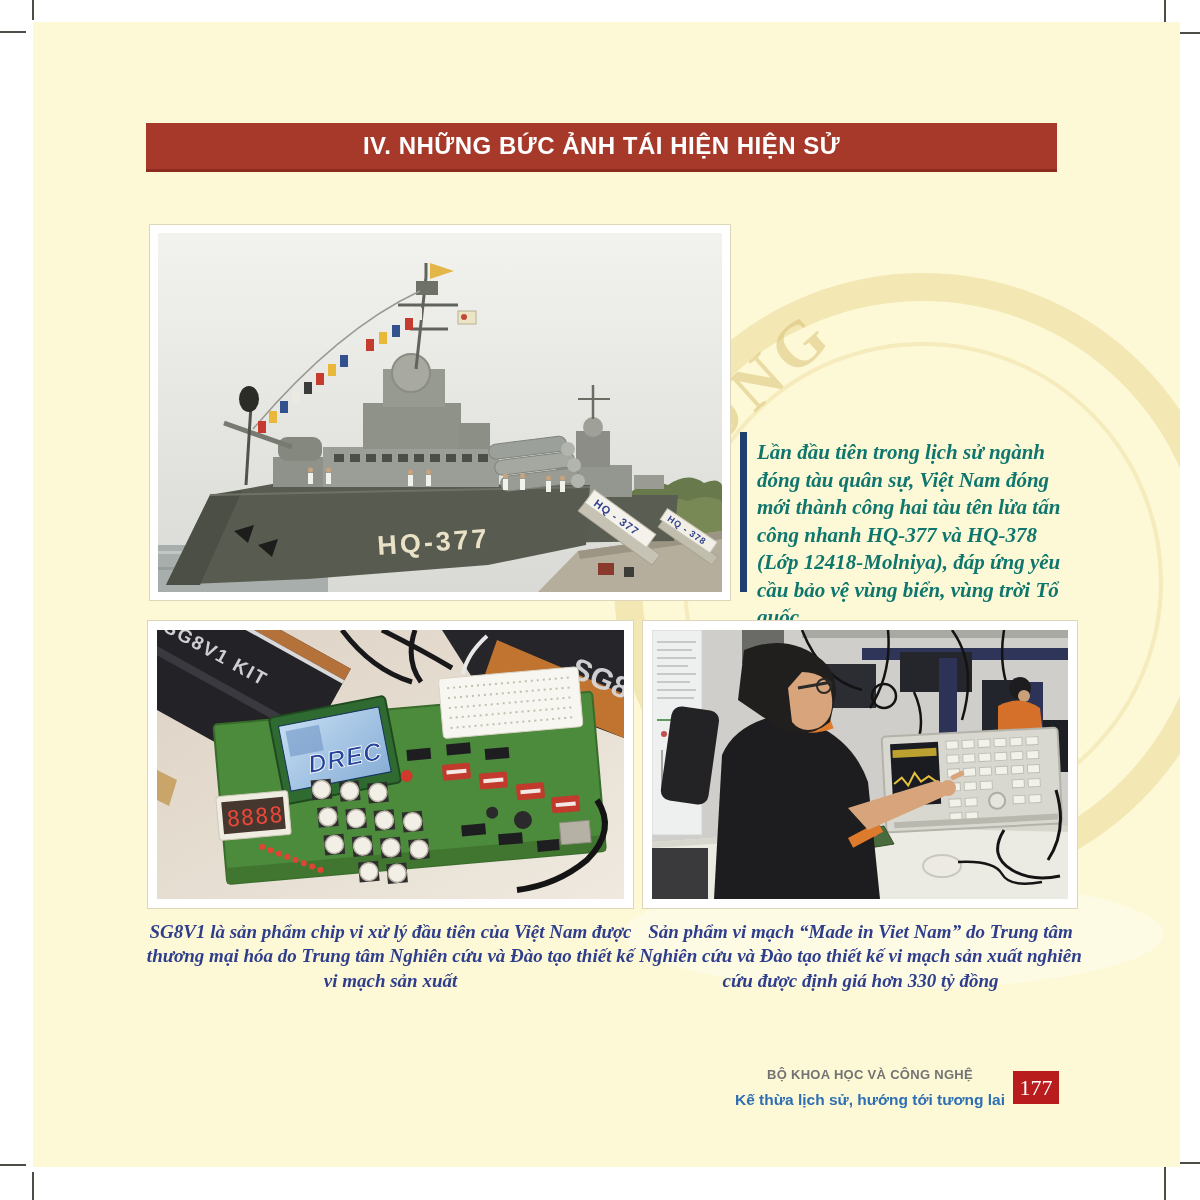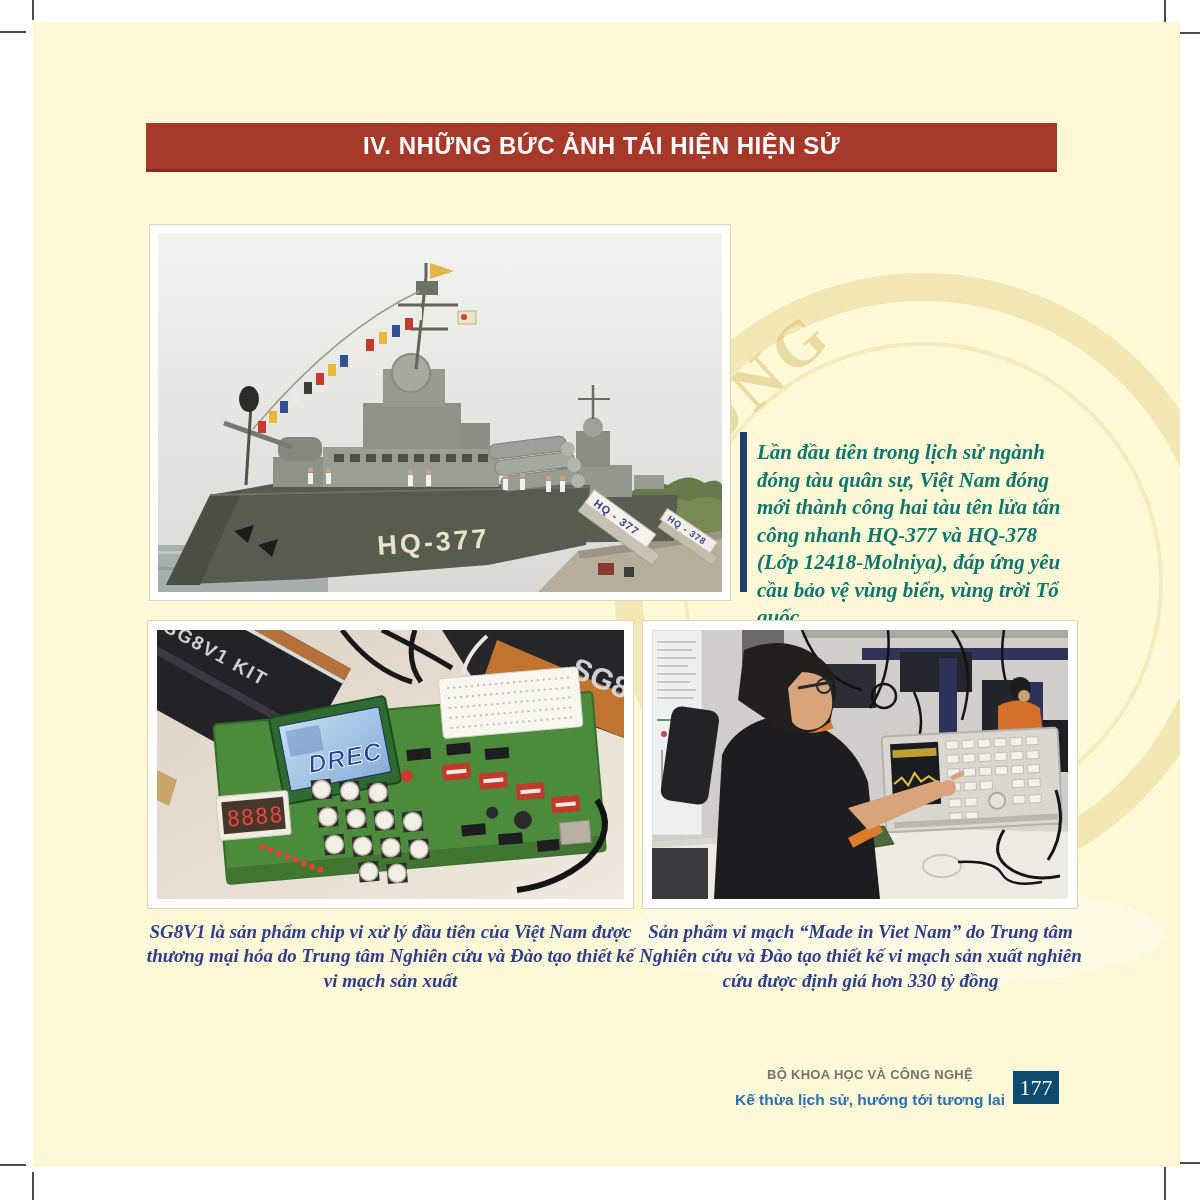--- a/index.html
+++ b/index.html
@@ -42,21 +42,21 @@
     font-size:19px;line-height:1.28;color:#2e3e8c;text-align:center;
   }
   #capLeft{left:110px;width:495px;text-align:center;}
   #capRight{left:605px;width:445px;}
   .footer-text{
     position:absolute;right:175px;top:1046px;text-align:right;line-height:1.15;
   }
   .footer-org{font-size:13px;font-weight:bold;color:#737373;letter-spacing:.3px;text-align:center;}
   .footer-slogan{font-size:15.5px;font-weight:bold;color:#2e6fb3;margin-top:8px;}
   .page-box{
-    position:absolute;left:980px;top:1049px;width:46px;height:33px;background:#0c4a6e;
+    position:absolute;left:980px;top:1049px;width:46px;height:33px;background:#b91c1c;
     color:#fff;font-family:"Liberation Serif",serif;font-size:22px;
     text-align:center;line-height:33px;
   }
   .watermark{position:absolute;left:560px;top:230px;pointer-events:none;}
 </style>
 </head>
 <body>
 
 <div class="crop" style="left:32px;top:0;width:2px;height:20px"></div>
 <div class="crop" style="left:0;top:31px;width:26px;height:2px"></div>

